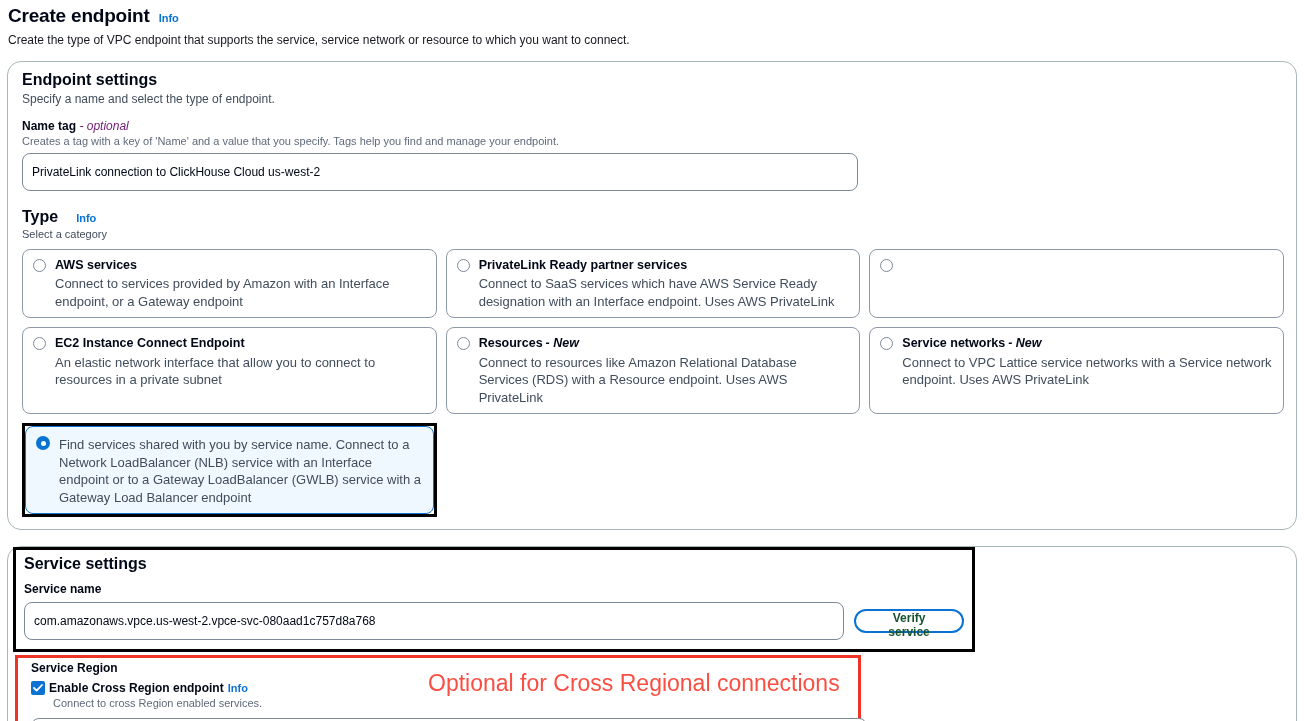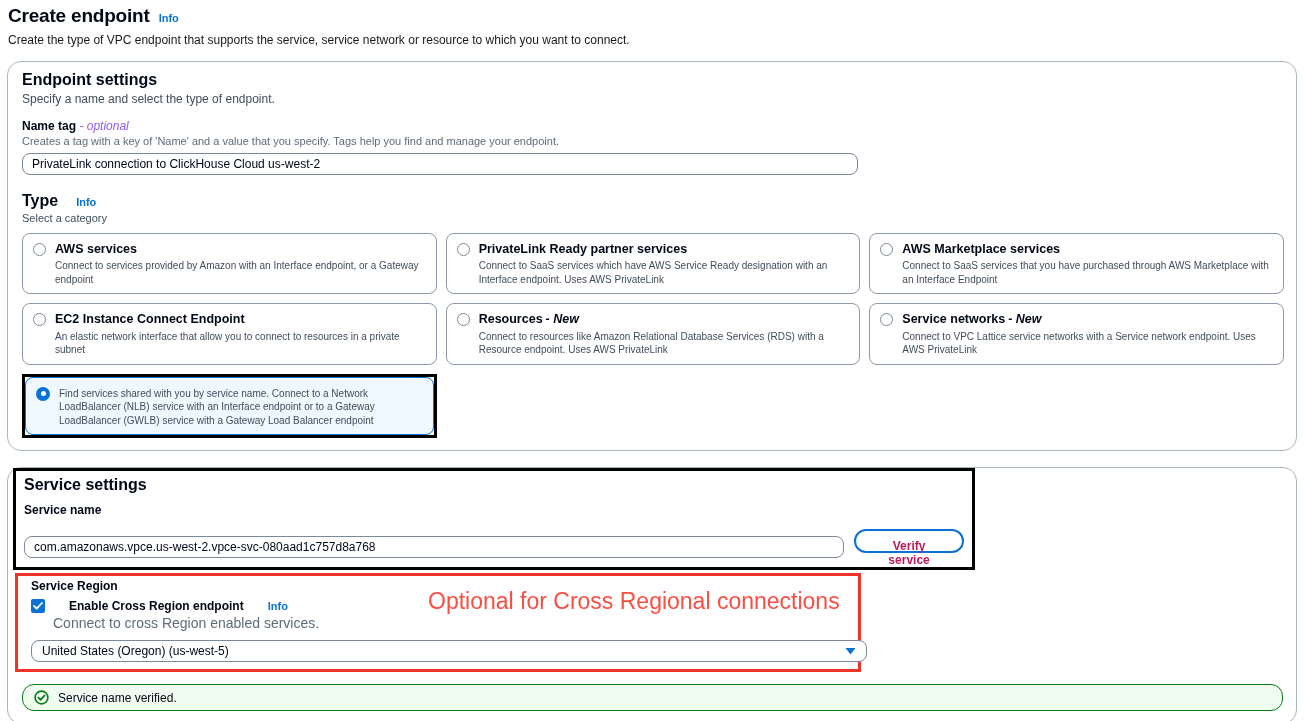--- a/index.html
+++ b/index.html
@@ -18,75 +18,75 @@
     border: 1px solid #aab7b8; border-radius: 14px; background: #fff;
     margin: 0 7px; padding: 9px 14px 12px 14px;
   }
   .panel-1 { margin-top: 14px; }
   .panel-2 { margin-top: 16px; padding-top: 0; }
 
   .section-title { font-size: 16px; font-weight: bold; color: #000716; }
   .section-sub { font-size: 12px; color: #414d5c; margin-top: 3px; }
 
   .field-label { font-size: 12px; font-weight: bold; color: #000716; margin-top: 13px; }
-  .optional { font-style: italic; font-weight: normal; color: #8b5cf6; }
+  .optional { font-style: italic; font-weight: normal; color: #701a75; }
   .field-help { font-size: 11px; color: #5f6b7a; margin-top: 2px; }
 
   .text-input {
-    display: block; width: 836px; height: 22px; margin-top: 6px;
+    display: block; width: 836px; height: 38px; margin-top: 6px;
     border: 1px solid #7d8998; border-radius: 8px; padding: 0 9px;
     font-size: 12px; font-family: "Liberation Sans", sans-serif; color: #000716; background:#fff;
   }
 
   .type-header { display: flex; align-items: baseline; gap: 18px; margin-top: 17px; }
   .type-sub { font-size: 11px; color: #414d5c; margin-top: 2px; }
 
   .cards-grid {
     display: grid; grid-template-columns: 1fr 1fr 1fr; gap: 9px;
     margin-top: 9px; width: 1262px;
   }
   .card {
     border: 1px solid #8d99a8; border-radius: 8px; background: #fff;
     padding: 7px 10px 7px 10px; display: flex; gap: 9px; align-items: flex-start; cursor: pointer;
   }
   .card-title { font-size: 12.5px; font-weight: bold; color: #000716; line-height: 1.3; }
   .title-suffix { font-style: italic; margin-left: 3px; }
-  .card-desc { font-size: 10px; color: #414d5c; margin-top: 2px; line-height: 1.35; }
+  .card-desc { font-size: 13px; color: #414d5c; margin-top: 2px; line-height: 1.35; }
   .radio {
     flex: none; width: 13px; height: 13px; margin-top: 2px;
     border: 1.5px solid #7d8998; border-radius: 50%; background: #fff;
   }
   .selected-wrap { grid-column: 1; border: 3px solid #000; }
   .card.selected { background: #f0f8ff; border-color: #0972d3; }
   .radio.checked {
     border: none; background: #0972d3; width: 14px; height: 14px;
     display: flex; align-items: center; justify-content: center;
   }
   .radio.checked::after { content: ""; width: 5px; height: 5px; border-radius: 50%; background: #fff; }
 
   .black-box { border: 3px solid #000; margin-left: -9px; width: 962px; padding: 5px 8px 9px 8px; }
   .name-row { display: flex; align-items: center; margin-top: 6px; }
   .verify-btn {
-    margin-left: 10px; height: 24px; padding: 8px 15px;
+    margin-left: 10px; height: 24px; padding: 0 15px;
     border: 2px solid #0972d3; border-radius: 14px; background: #fff;
-    color: #be185d; font-weight: bold; font-size: 12px; cursor: pointer;
+    color: #14532d; font-weight: bold; font-size: 12px; cursor: pointer;
     font-family: "Liberation Sans", sans-serif;
   }
 
   .red-box {
     border: 3px solid #ef3427; margin-left: -7px; margin-top: 3px; width: 846px;
     padding: 1px 8px 7px 13px; position: relative;
   }
-  .checkbox-row { display: flex; align-items: center; gap: 24px; margin-top: 6px; }
+  .checkbox-row { display: flex; align-items: center; gap: 4px; margin-top: 6px; }
   .checkbox {
     width: 14px; height: 14px; background: #0972d3; border-radius: 2px;
     display: flex; align-items: center; justify-content: center; cursor: pointer; flex: none;
   }
   .checkbox-label { font-size: 12px; font-weight: bold; color: #000716; cursor: pointer; }
-  .checkbox-help { font-size: 14px; color: #5f6b7a; margin-left: 22px; margin-top: 2px; }
+  .checkbox-help { font-size: 11px; color: #5f6b7a; margin-left: 22px; margin-top: 2px; }
   .annotation-text {
     position: absolute; left: 410px; top: 12px;
     color: #fb4e42; font-size: 23px; white-space: nowrap;
   }
   .select-box {
     width: 836px; height: 22px; margin-top: 9px;
     border: 1px solid #7d8998; border-radius: 8px; background: #fff;
     display: flex; align-items: center; justify-content: space-between;
     padding: 0 10px; font-size: 12px; color: #000716; cursor: pointer;
   }
@@ -139,24 +139,20 @@
     <div class="card">
       <span class="radio"></span>
       <div>
         <div class="card-title"><span>PrivateLink Ready partner services</span></div>
         <div class="card-desc">Connect to SaaS services which have AWS Service Ready designation with an Interface endpoint. Uses AWS PrivateLink</div>
       </div>
     </div>
 
     <div class="card">
       <span class="radio"></span>
-      <div>
-        <div class="card-title"><span>AWS Marketplace services</span></div>
-        <div class="card-desc">Connect to SaaS services that you have purchased through AWS Marketplace with an Interface Endpoint</div>
-      </div>
     </div>
 
     <div class="card">
       <span class="radio"></span>
       <div>
         <div class="card-title"><span>EC2 Instance Connect Endpoint</span></div>
         <div class="card-desc">An elastic network interface that allow you to connect to resources in a private subnet</div>
       </div>
     </div>
 
@@ -187,21 +183,21 @@
 
   </div>
 </div>
 
 <div class="panel panel-2">
 
   <div class="black-box">
     <div class="section-title">Service settings</div>
     <div class="field-label" style="margin-top:9px;">Service name</div>
     <div class="name-row">
-      <input class="text-input" style="margin-top: 13px;" type="text" value="com.amazonaws.vpce.us-west-2.vpce-svc-080aad1c757d8a768">
+      <input class="text-input" style="margin-top: 0px;" type="text" value="com.amazonaws.vpce.us-west-2.vpce-svc-080aad1c757d8a768">
       <button class="verify-btn">Verify service</button>
     </div>
   </div>
 
   <div class="red-box">
     <div class="field-label" style="margin-top:2px;">Service Region</div>
     <div class="checkbox-row">
       <span class="checkbox">
         <svg class="icon-svg" width="10" height="8" viewBox="0 0 10 8">
             <path d="M1 4l2.6 2.6L9 1" fill="none" stroke="#fff" stroke-width="1.8" stroke-linecap="round" stroke-linejoin="round"></path>

